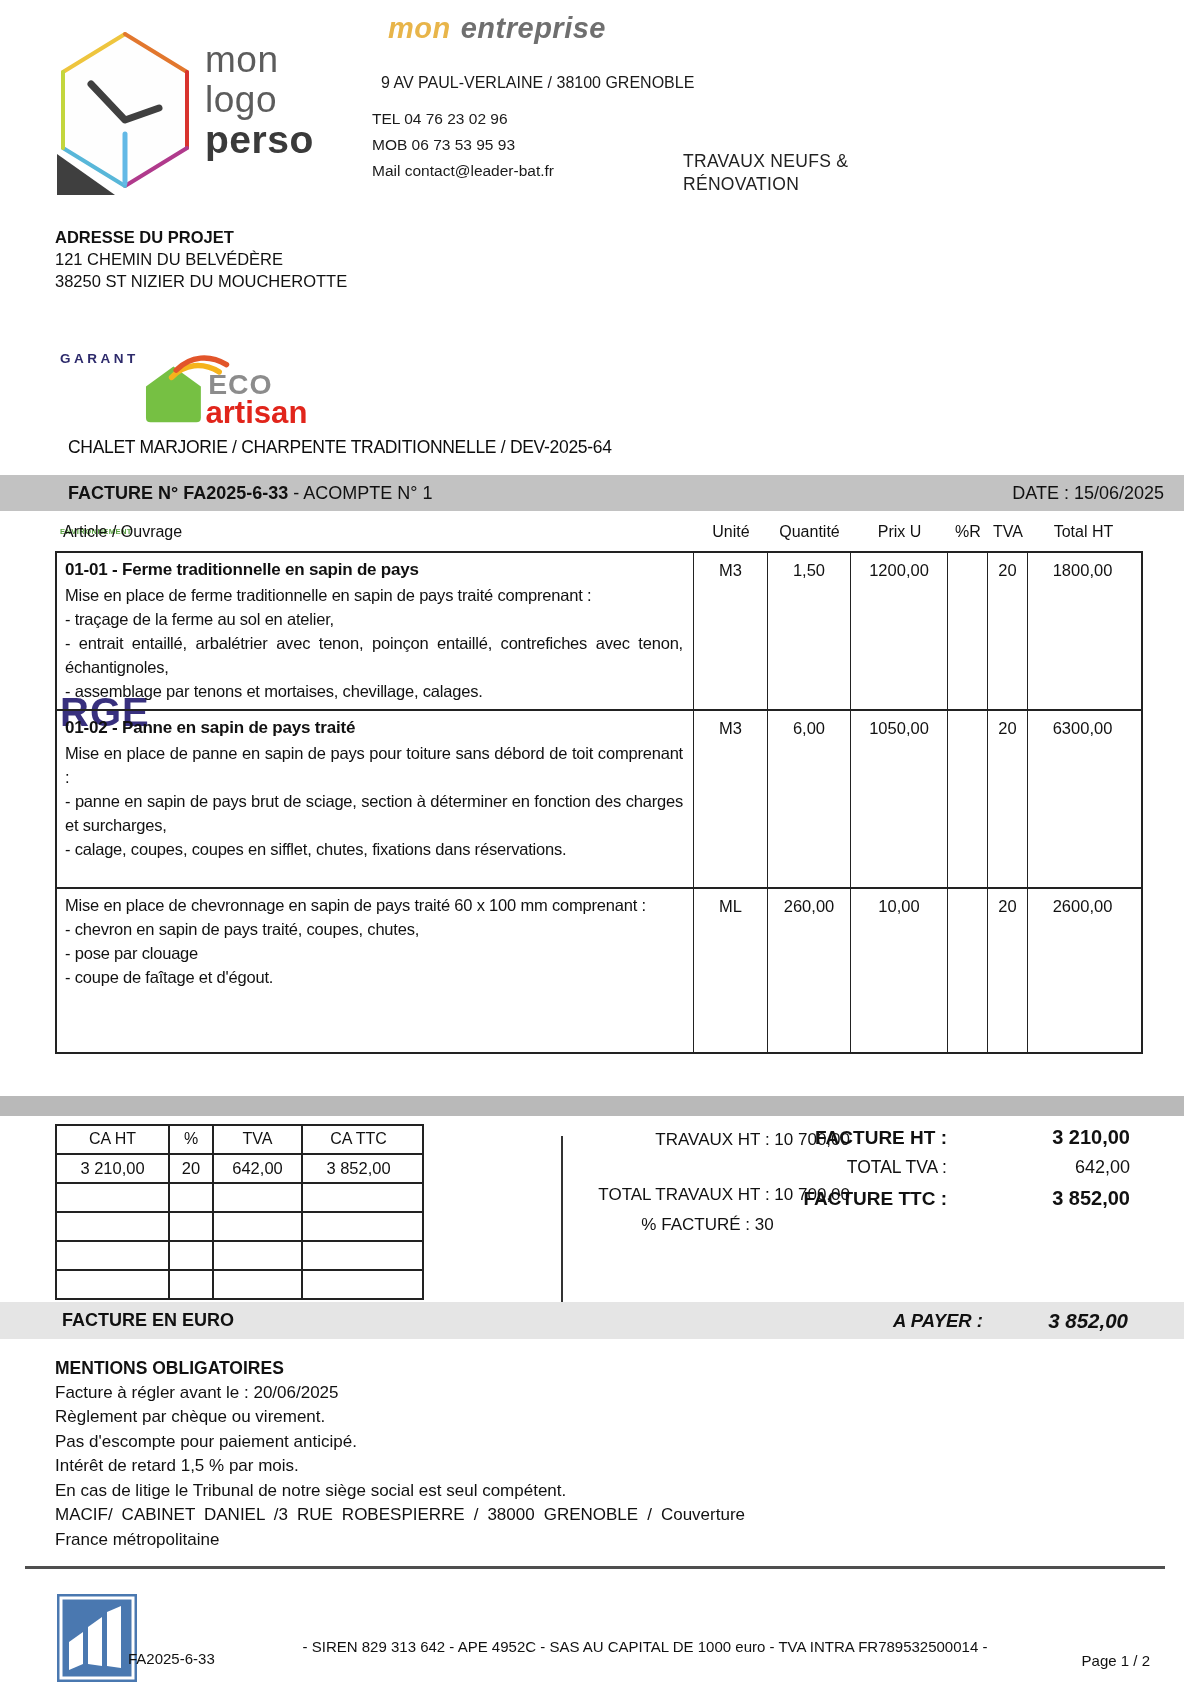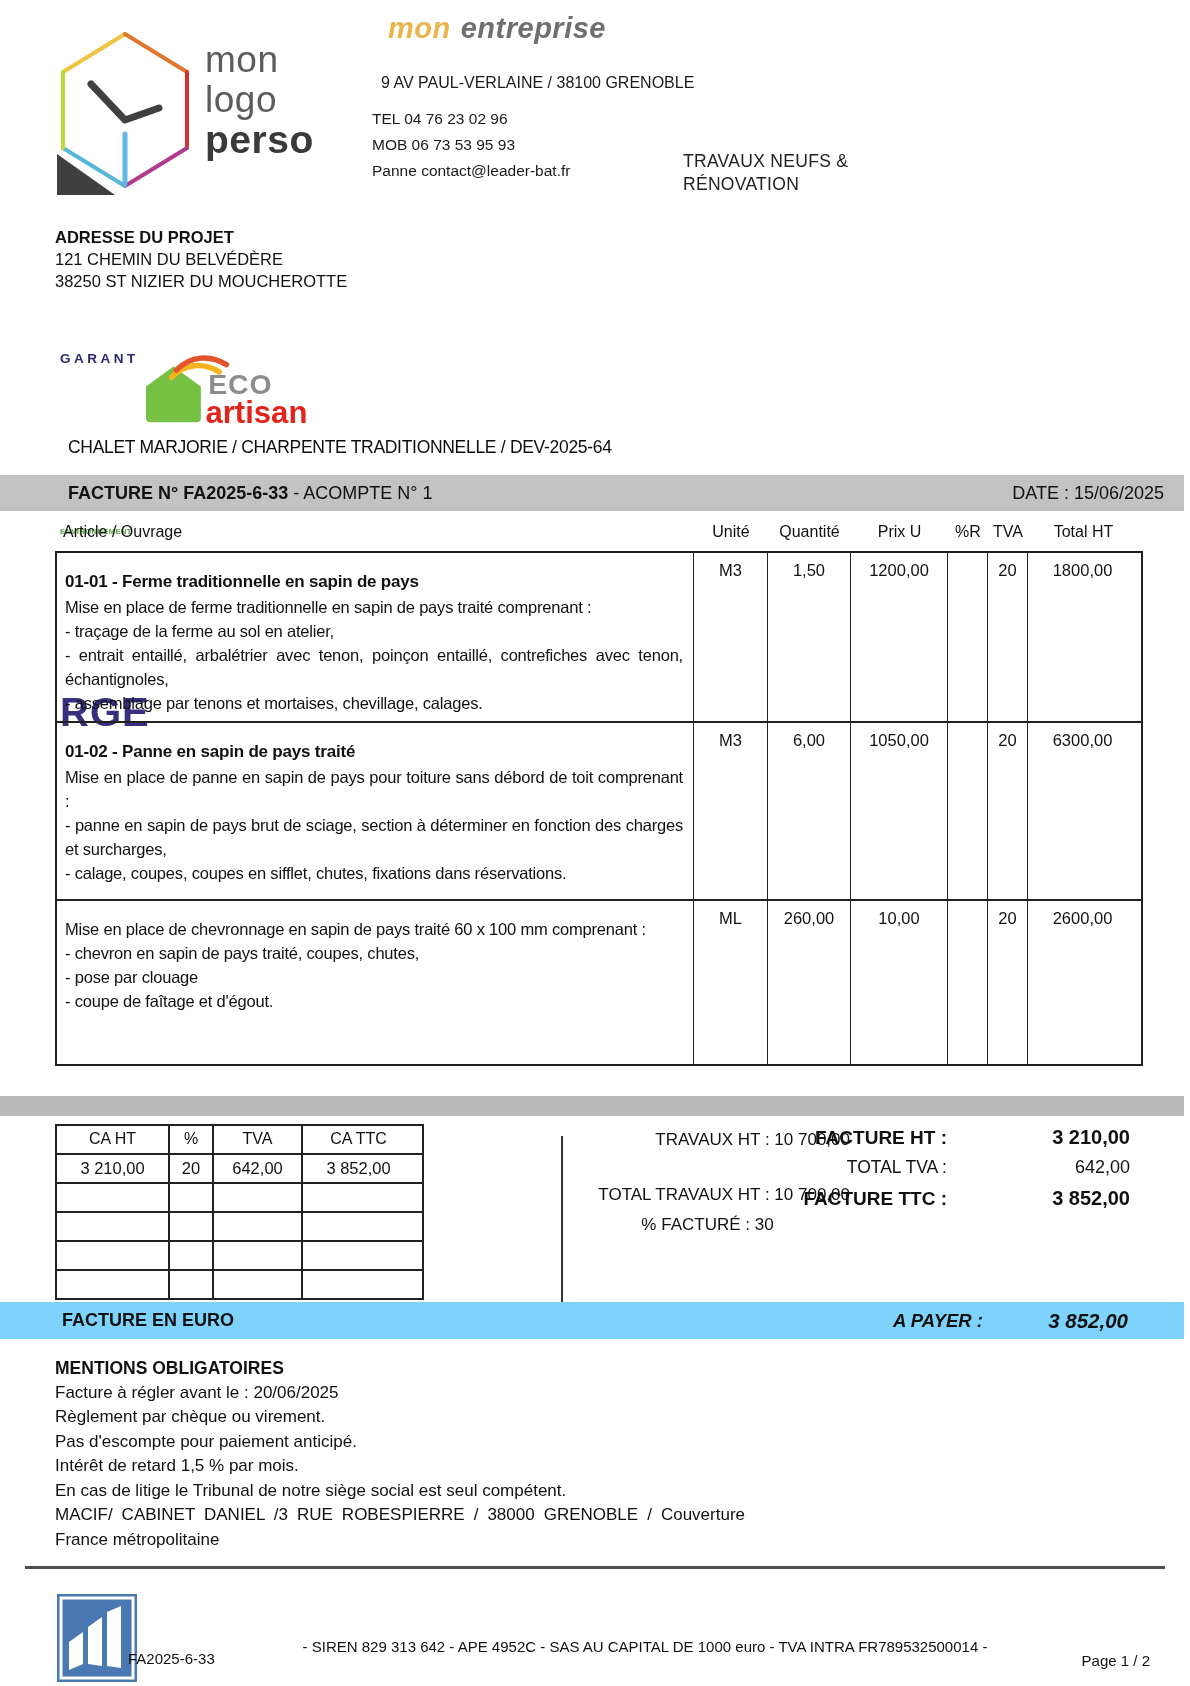--- a/index.html
+++ b/index.html
@@ -32,38 +32,38 @@
 
   .project-title{left:68px;top:437px;font-size:17.5px;letter-spacing:-.3px;color:#0d0d0d;}
 
   
   .bar{background:#c2c2c2;display:flex;align-items:center;}
   .bar1{left:0;top:475px;width:1184px;height:36px;font-size:18px;}
   .bar1 .num{font-weight:bold;margin-left:68px;}
   .bar1 .suffix{white-space:pre;}
   .bar1 .date{margin-left:auto;margin-right:20px;}
   .bar2{left:0;top:1096px;width:1184px;height:20px;background:#b9b9b9;}
-  .bar3{left:0;top:1302px;width:1184px;height:37px;background:#7dd3fc;font-size:18px;}
+  .bar3{left:0;top:1302px;width:1184px;height:37px;background:#e5e5e5;font-size:18px;}
   .bar3 .left{font-weight:bold;margin-left:62px;}
   .bar3 .pay-label{margin-left:auto;font-style:italic;font-weight:bold;font-size:18.5px;}
   .bar3 .pay-value{width:145px;text-align:right;font-style:italic;font-weight:bold;font-size:20.5px;margin-right:56px;}
 
   
   .thead{left:55px;top:518px;width:1084px;height:28px;display:grid;
          grid-template-columns:639px 74px 83px 97px 40px 40px 111px;font-size:16px;}
   .thead .h{text-align:center;align-self:center;}
   .thead .h0{text-align:left;padding-left:8px;}
   .main-table{left:55px;top:551px;width:1084px;border:2px solid #222;}
   .trow{display:grid;grid-template-columns:637px 74px 83px 97px 40px 40px 109px;border-bottom:2px solid #222;}
   .trow:last-child{border-bottom:none;}
   .trow>div{border-right:1.5px solid #222;}
   .trow>div:last-child{border-right:none;}
   .sec-row{min-height:34px;}
   .sec-title{font-weight:bold;font-size:17px;padding:7px 8px 0 8px;}
-  .art{padding:16px 10px 6px 8px;}
+  .art{padding:4px 10px 6px 8px;}
   .art .ti{font-weight:bold;font-size:17px;line-height:26px;letter-spacing:-.2px;}
   .art .de{font-size:16.5px;line-height:24px;text-align:justify;white-space:pre-line;letter-spacing:-.2px;}
   .num-cell{font-size:16.5px;text-align:center;padding-top:8px;}
   .r1{min-height:153px;} .r2{min-height:176px;} .r3{min-height:163px;}
 
   
   .sum-table{left:55px;top:1124px;width:365px;border:2px solid #222;font-size:16px;}
   .sum-row{display:grid;grid-template-columns:113px 44px 89px 111px;border-bottom:2px solid #222;height:27px;}
   .sum-row:last-child{border-bottom:none;}
   .sum-row>div{border-right:2px solid #222;text-align:center;padding-top:4px;}
@@ -122,21 +122,21 @@
     <div class="l3">perso</div>
   </div>
 
   <div class="abs company-name">
     <span class="accent">mon</span><span class="rest">entreprise</span>
   </div>
   <div class="abs company-address">9 AV PAUL-VERLAINE / 38100 GRENOBLE</div>
   <div class="abs company-contacts">
     <div>TEL 04 76 23 02 96</div>
     <div>MOB 06 73 53 95 93</div>
-    <div>Panne contact@leader-bat.fr</div>
+    <div>Mail contact@leader-bat.fr</div>
   </div>
   <div class="abs activity">
     <div>TRAVAUX NEUFS &amp;</div>
     <div>RÉNOVATION</div>
   </div>
 
   <div class="abs project-address">
     <div class="t">ADRESSE DU PROJET</div>
     <div>121 CHEMIN DU BELVÉDÈRE</div>
     <div>38250 ST NIZIER DU MOUCHEROTTE</div>

